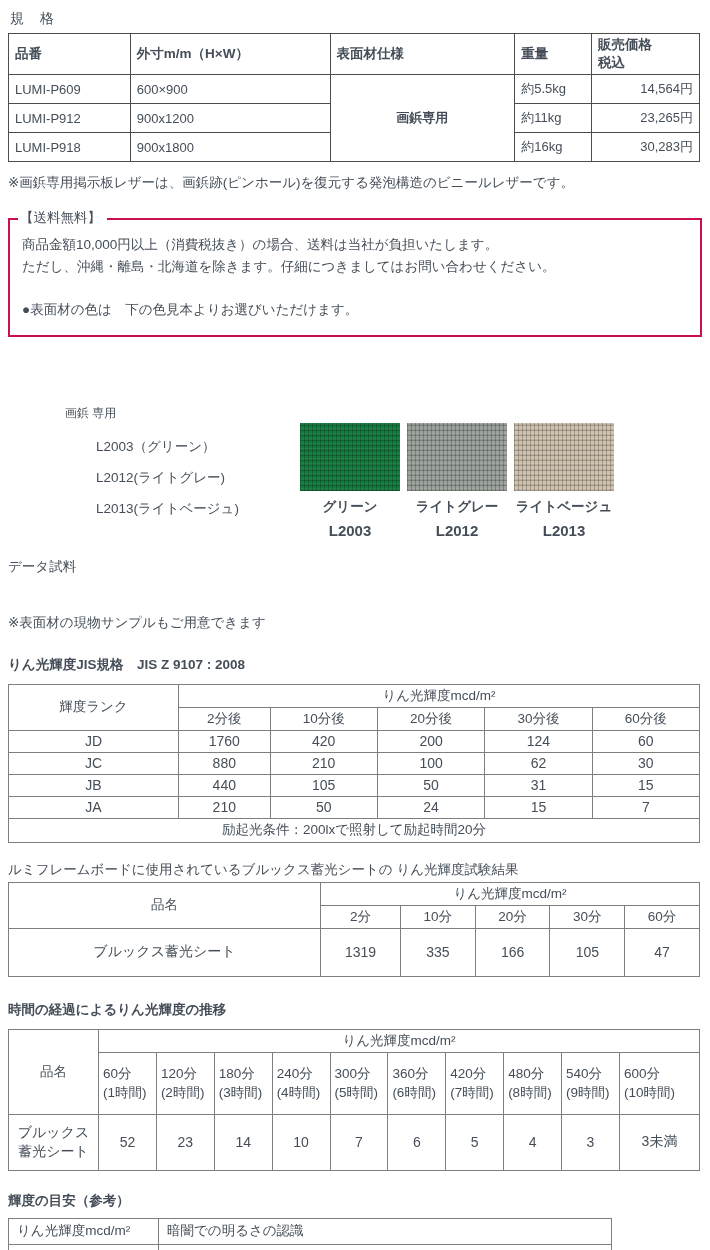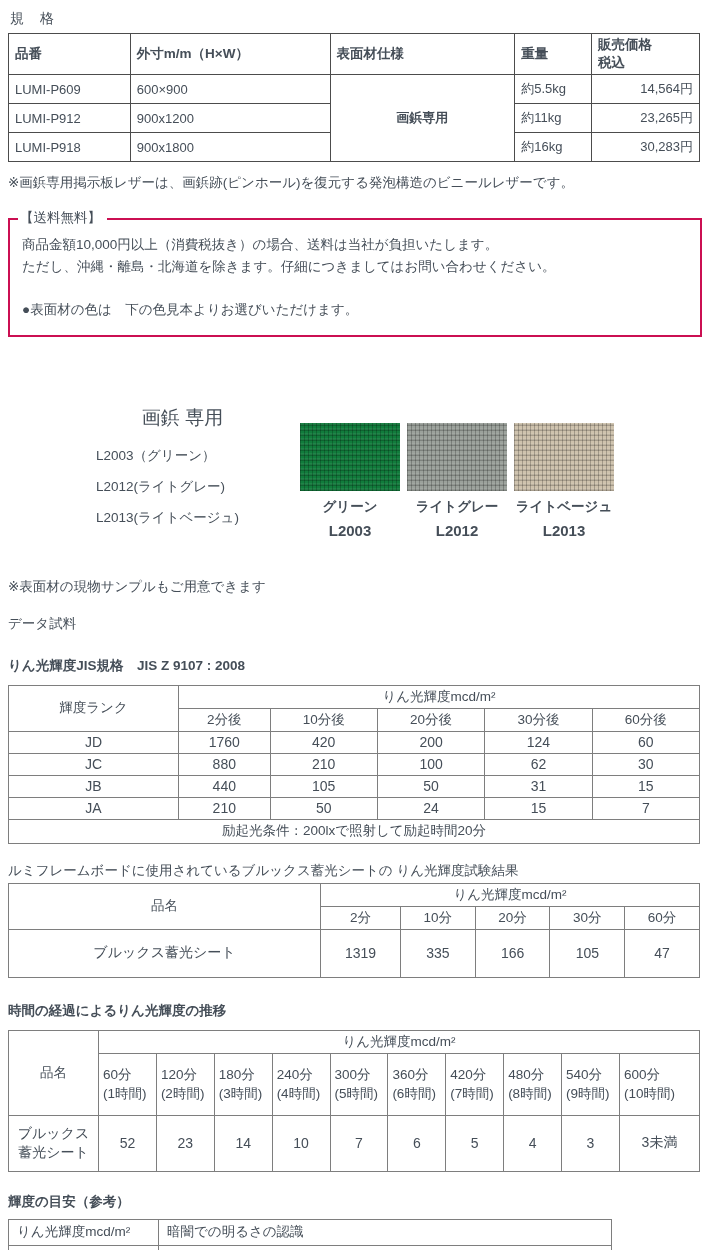--- a/index.html
+++ b/index.html
@@ -45,21 +45,21 @@
   .ship-legend {
     position:absolute; top:-11px; left:8px;
     background:#fff; padding:0 6px 0 2px;
     font-weight:normal; font-size:13.5px; line-height:1.4;
   }
   .ship-bullet { margin-top:20px; }
 
   
   .color-section { display:flex; margin-top:68px; }
   .color-left { width:292px; }
-  .color-heading { margin-left:57px; font-size:19px;text-align:center; }
+  .color-heading { margin-left:57px; font-size:12px; }
   .color-list { margin:16px 0 0 88px; }
   .color-list .color-item { margin-bottom:13px; font-size:13.5px; }
   .swatch-row { display:flex; margin-top:18px; }
   .swatch-block { width:100px; text-align:center; margin-right:6px; }
   .swatch-block + .swatch-block { margin-left:1px; }
   .swatch {
     width:100px; height:68px;
     background-image:
       repeating-linear-gradient(90deg, rgba(0,0,0,0.22) 0px, rgba(0,0,0,0.22) 1px, transparent 1px, transparent 4px),
       repeating-linear-gradient(0deg, rgba(0,0,0,0.20) 0px, rgba(0,0,0,0.20) 1px, rgba(255,255,255,0.12) 2px, transparent 3px, transparent 5px);
@@ -170,22 +170,22 @@
         <div class="swatch-code">L2012</div>
       </div>
       <div class="swatch-block">
         <div class="swatch" style="background-color: rgb(206, 194, 173);"></div>
         <div class="swatch-name">ライトベージュ</div>
         <div class="swatch-code">L2013</div>
       </div>
     </div>
   </div>
 
+  <div class="plain-line" style="margin-top:19px;">データ試料</div>
   <div class="plain-line" style="margin-top:38px;">※表面材の現物サンプルもご用意できます</div>
-  <div class="plain-line" style="margin-top:19px;">データ試料</div>
 
   <div class="bold-title">りん光輝度JIS規格　JIS Z 9107 : 2008</div>
   <table class="gray-table">
     <tbody>
         <tr class="group-h">
       <th class="jis-rank-col" rowspan="2">輝度ランク</th>
       <th colspan="5">りん光輝度mcd/m²</th>
     </tr>
     <tr class="sub-h">
       <th>2分後</th>

